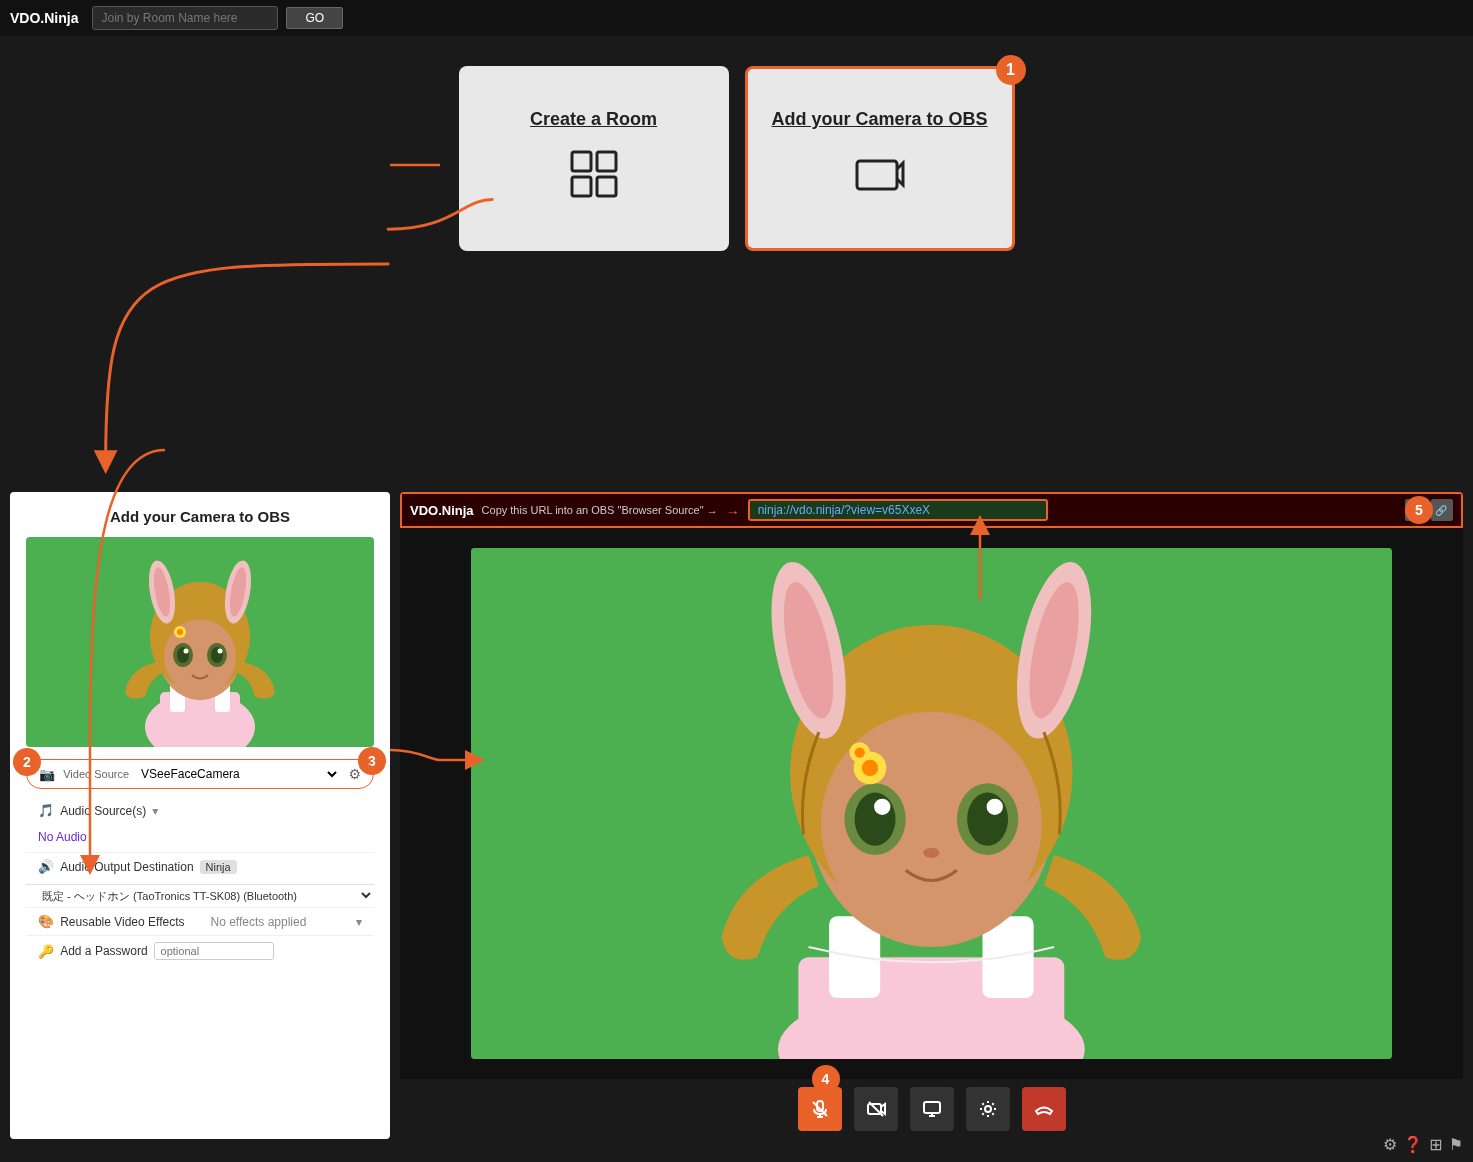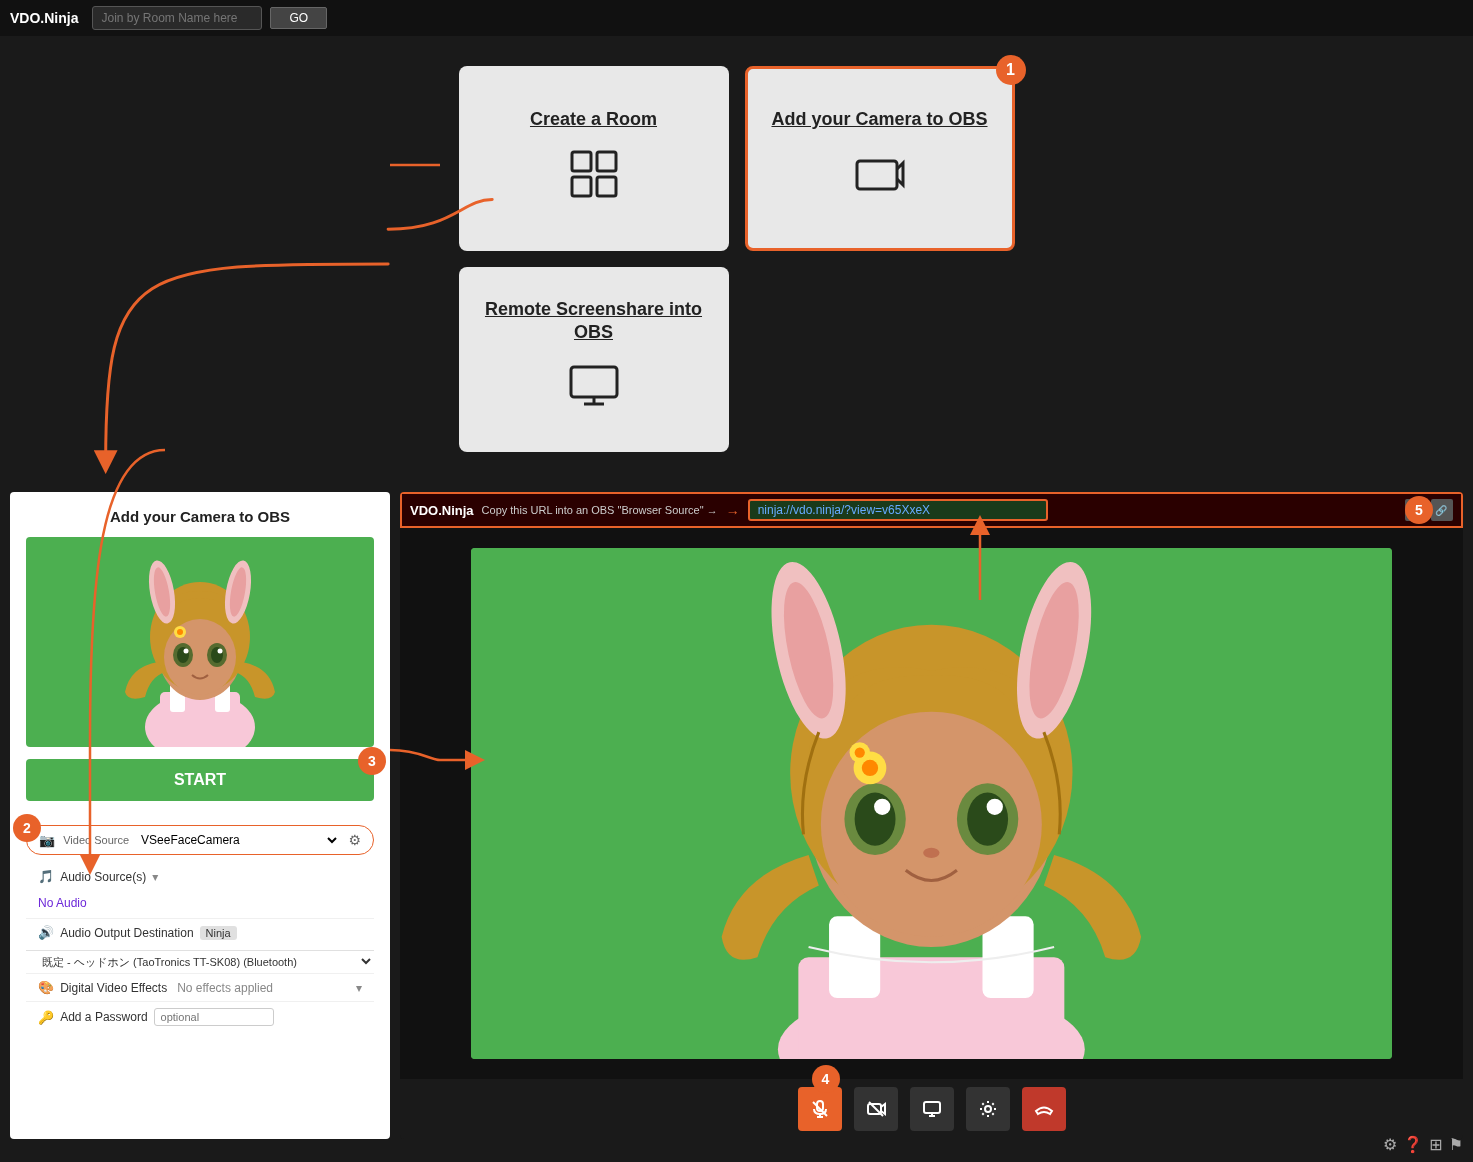--- a/index.html
+++ b/index.html
@@ -34,21 +34,21 @@
       font-weight: bold;
       margin-right: 6px;
     }
     .room-input {
       background: #2a2a2a;
       border: 1px solid #555;
       color: #aaa;
       padding: 4px 8px;
       font-size: 12px;
       border-radius: 3px;
-      width: 170px;
+      width: 186px;
     }
     .go-btn {
       background: #444;
       color: #fff;
       border: 1px solid #666;
       padding: 3px 18px;
       font-size: 12px;
       cursor: pointer;
       border-radius: 2px;
     }
@@ -512,30 +512,20 @@
         <div class="badge-number">1</div>
         <div class="menu-card-title">Add your Camera to OBS</div>
         <div class="menu-card-icon icon-camera">
           <svg viewBox="0 0 52 52">
             <rect x="3" y="13" width="40" height="28" rx="3"></rect>
             <polyline points="43,21 49,15 49,37 43,31"></polyline>
           </svg>
         </div>
       </div>
 
-      <div class="menu-card">
-        <div class="menu-card-title">Remote Screenshare into OBS</div>
-        <div class="menu-card-icon icon-screen">
-          <svg viewBox="0 0 52 52">
-            <rect x="3" y="7" width="46" height="30" rx="3"></rect>
-            <line x1="16" y1="44" x2="36" y2="44"></line>
-            <line x1="26" y1="37" x2="26" y2="44"></line>
-          </svg>
-        </div>
-      </div>
 
 
     </div>
   </div>
 
   <svg class="arrows-overlay" style="position:absolute;top:0;left:0;width:100%;height:100%;pointer-events:none;" viewBox="0 0 1473 450">
 
     <path d="M 385,195 C 450,195 460,165 490,165" stroke="#e8622a" stroke-width="3" fill="none" stroke-linecap="round"></path>
 
     <path d="M 385,230 C 130,230 100,230 100,430" stroke="#e8622a" stroke-width="3" fill="none" stroke-linecap="round" marker-end="url(#arrow1)"></path>
@@ -590,21 +580,20 @@
         <circle cx="130" cy="95" r="6" fill="#ffdd44"></circle>
         <circle cx="130" cy="95" r="3" fill="#ff8800"></circle>
 
         <path d="M108,125 Q80,130 75,155 Q78,165 95,160 Q100,140 115,135" fill="#c8952a"></path>
         <path d="M192,125 Q220,130 225,155 Q222,165 205,160 Q200,140 185,135" fill="#c8952a"></path>
       </svg>
     </div>
 
     
     <div style="position:relative; margin-bottom: 12px;">
-      <button class="start-btn">START</button>
       <div class="badge-3">3</div>
     </div>
 
     
     <div class="settings-row badge-2-container" style="position:relative;">
       <div class="badge-2">2</div>
       <span style="font-size:13px;">📷</span>
       <span class="settings-label">Video Source</span>
       <select class="settings-select">
         <option>VSeeFaceCamera</option>
@@ -626,22 +615,22 @@
       <span>Audio Output Destination</span>
       <span class="output-test-badge">Ninja</span>
     </div>
     <select class="output-select">
       <option>既定 - ヘッドホン (TaoTronics TT-SK08) (Bluetooth)</option>
     </select>
 
     
     <div class="dvfx-row">
       <span style="font-size:13px;">🎨</span>
-      <span>Digital Video Effects</span>
-      <span style="color:#888; font-size:12px; margin-left:4px;">No effects applied</span>
+      <span>Reusable Video Effects</span>
+      <span style="color:#888; font-size:12px; margin-left:20px;">No effects applied</span>
       <span style="color:#888; font-size:12px; margin-left:auto;">▾</span>
     </div>
 
     
     <div class="password-row">
       <span style="font-size:13px;">🔑</span>
       <span>Add a Password</span>
       <input class="password-input" type="text" placeholder="optional" style="">
     </div>
   </div>

